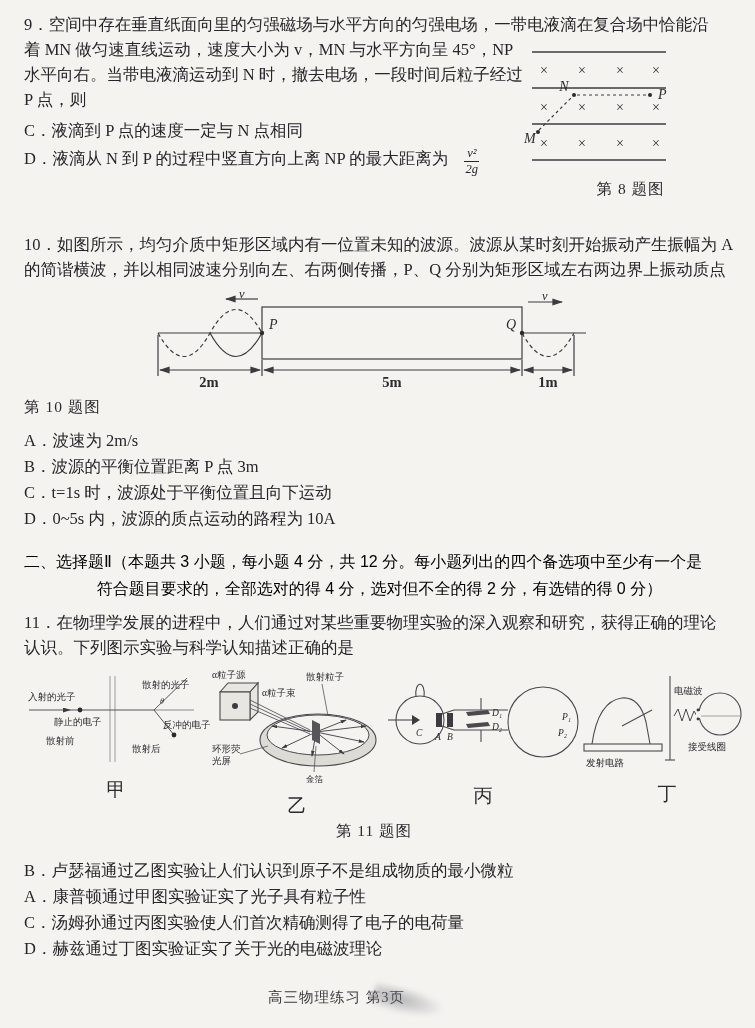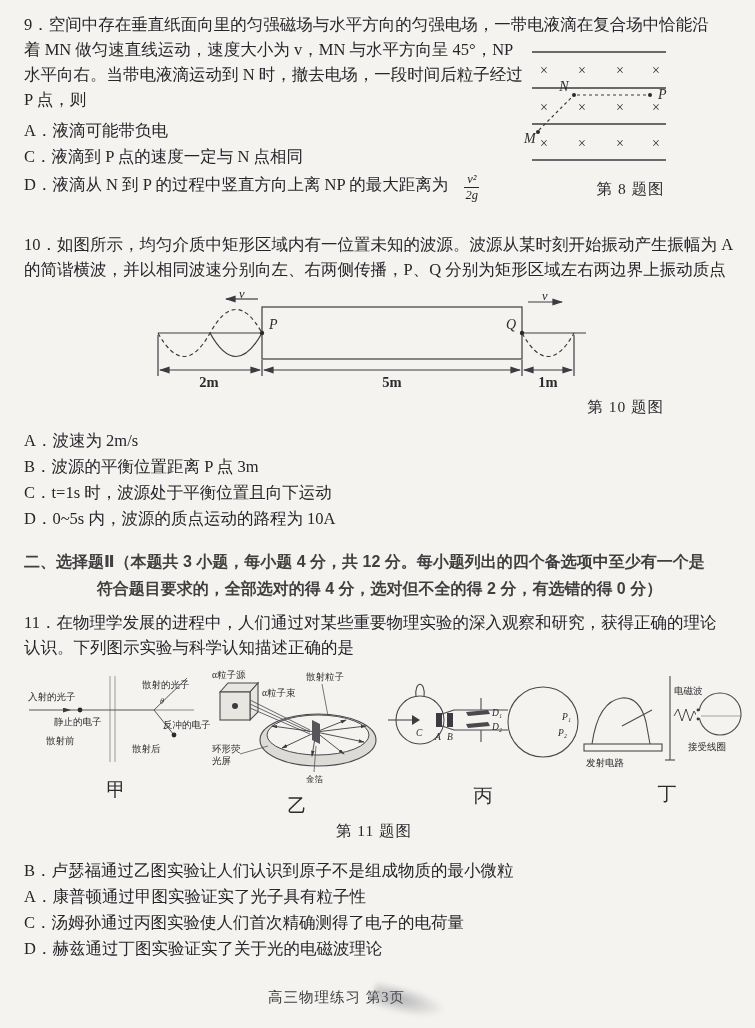--- a/index.html
+++ b/index.html
@@ -14,24 +14,24 @@
   
   .q9fig{position:absolute;top:34px;right:-8px;width:225px;text-align:center;}
   .figcap{font-size:15.5px;letter-spacing:1px;margin-top:2px;color:#2b2b2e;}
   
   .optd{display:flex;align-items:center;line-height:30px;white-space:nowrap;}
   .frac{display:inline-flex;flex-direction:column;align-items:center;font-size:12.5px;
         font-style:italic;line-height:1.15;margin-left:16px;transform:translateY(2px);}
   .frac .num{border-bottom:1.2px solid #26262a;padding:0 3px;}
   
   .q10figwrap{margin:8px 0 0 112px;width:470px;}
-  .cap10{width:640px;text-align:right;}
-  
-  .sechead{font-family:"Liberation Sans","DejaVu Sans",sans-serif;font-weight:bold;
-           font-size:16px;line-height:27px;margin-top:16px;white-space:nowrap;color:#404040;}
+  .cap10{width:640px;text-align:left;}
+  
+  .sechead{font-family:"Liberation Sans","DejaVu Sans",sans-serif;font-weight:normal;
+           font-size:16px;line-height:27px;margin-top:16px;white-space:nowrap;color:#000000;}
   
   .diagrow{display:flex;align-items:flex-start;margin-top:8px;}
   .diag{text-align:center;}
   .dlabel{font-size:19px;letter-spacing:2px;margin-top:2px;color:#2b2b2e;}
   .cap11{text-align:center;width:700px;margin-top:2px;}
   svg text{font-family:"Liberation Serif","DejaVu Serif",serif;fill:#2b2b2e;}
   svg .cn{font-size:9.5px;}
   svg .it{font-style:italic;}
   .footer{position:absolute;top:988px;left:268px;font-size:14.5px;letter-spacing:1px;color:#3a3a3e;}
   .smudge{position:absolute;top:990px;left:372px;width:74px;height:26px;transform:rotate(14deg);
@@ -76,21 +76,20 @@
           <text x="140" y="53" font-size="14" class="it">P</text>
           <text x="6" y="97" font-size="14" class="it">M</text>
         </svg>
         <div class="figcap">第 8 题图</div>
       </div>
       <div class="qline">9．空间中存在垂直纸面向里的匀强磁场与水平方向的匀强电场，一带电液滴在复合场中恰能沿</div>
       <div class="qline narrow">着 MN 做匀速直线运动，速度大小为 v，MN 与水平方向呈 45°，NP</div>
       <div class="qline narrow">水平向右。当带电液滴运动到 N 时，撤去电场，一段时间后粒子经过</div>
       <div class="qline narrow">P 点，则</div>
       <div class="opts">
-        <div class="opt">A．液滴可能带负电</div>
         <div class="opt">C．液滴到 P 点的速度一定与 N 点相同</div>
         <div class="optd">
           <span>D．液滴从 N 到 P 的过程中竖直方向上离 NP 的最大距离为</span>
           <span class="frac">
             <span class="num">v²</span>
             <span class="den">2g</span>
           </span>
         </div>
       </div>
     </section>

